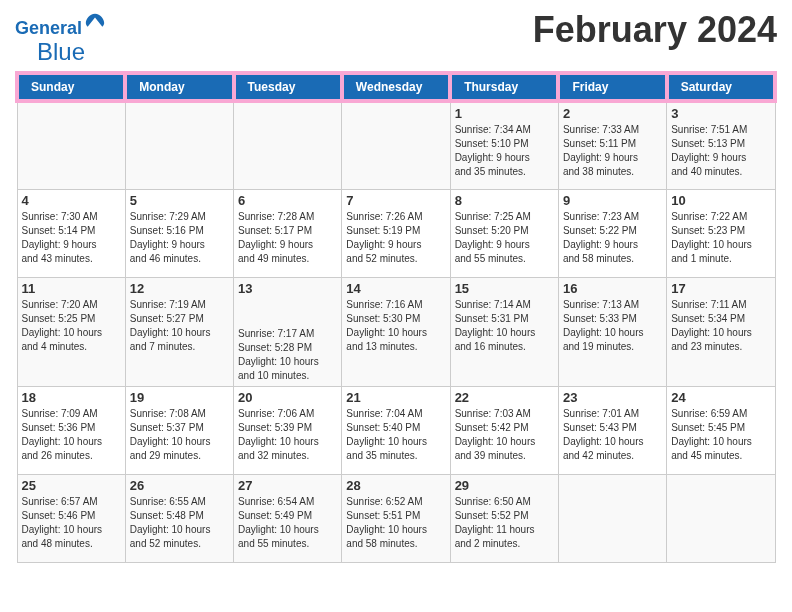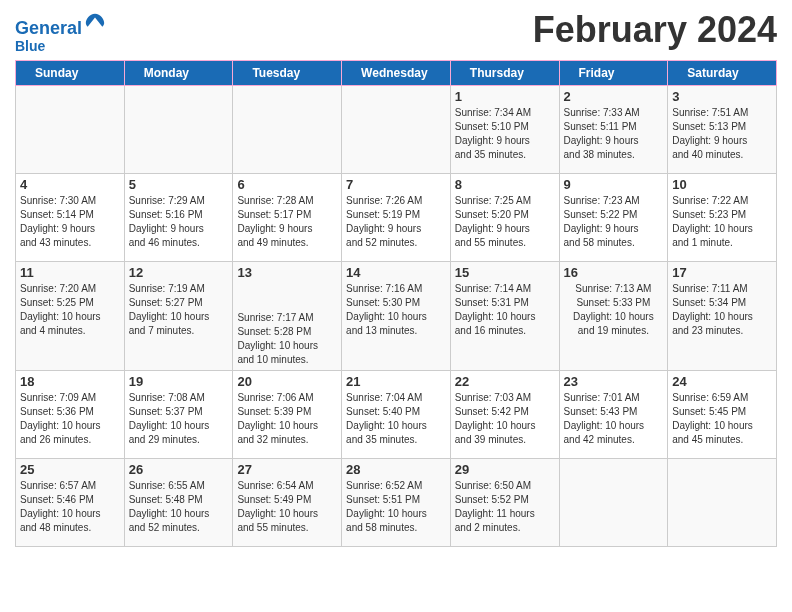--- a/index.html
+++ b/index.html
@@ -53,22 +53,22 @@
     table {
       width: 100%;
       border-collapse: collapse;
       table-layout: fixed;
     }
     thead tr th {
       background-color: #1a6bb5;
       color: #fff;
       font-size: 12px;
       font-weight: bold;
-      padding: 5px 19px;
-      border: 1px solid #f9a8d4;
+      padding: 5px 12px;
+      border: 4px solid #f9a8d4;
       text-align: left;
     }
     tbody tr td {
       border: 1px solid #ccc;
       vertical-align: top;
       padding: 3px 4px;
       font-size: 10px;
       color: #333;
       height: 88px;
     }
@@ -94,21 +94,21 @@
 </head>
 <body>
 
 <div class="header">
   <div class="logo">
     <div>
       <div class="logo-text">
         <span>General</span><svg class="logo-icon" viewBox="0 0 24 24" fill="#1a6bb5">
             <path d="M12 2C6 2 2 8 2 12c0 1 .5 3 2 4l8-10 8 10c1.5-1 2-3 2-4 0-4-4-10-10-10z"></path>
           </svg>
-        <div style="color:#1a6bb5; font-size:14px; font-weight:bold;">Blue</div>
+        <div style="color:#1a6bb5; font-size:24px; font-weight:normal;margin-left:22px;">Blue</div>
       </div>
     </div>
   </div>
   <div class="title-block">
     <div class="month-title">February 2024</div>
   </div>
 </div>
 
 <table>
   <thead>
@@ -232,21 +232,21 @@
         </td>
         <td>
           <span class="day-num">15</span>
           <div class="cell-info" style="white-space: pre-line;">Sunrise: 7:14 AM
 Sunset: 5:31 PM
 Daylight: 10 hours
 and 16 minutes.</div>
         </td>
         <td>
           <span class="day-num">16</span>
-          <div class="cell-info" style="white-space: pre-line; text-align: center;">Sunrise: 7:13 AM
+          <div class="cell-info" style="white-space: pre-line;">Sunrise: 7:13 AM
 Sunset: 5:33 PM
 Daylight: 10 hours
 and 19 minutes.</div>
         </td>
         <td>
           <span class="day-num">17</span>
           <div class="cell-info" style="white-space: pre-line;">Sunrise: 7:11 AM
 Sunset: 5:34 PM
 Daylight: 10 hours
 and 23 minutes.</div>

